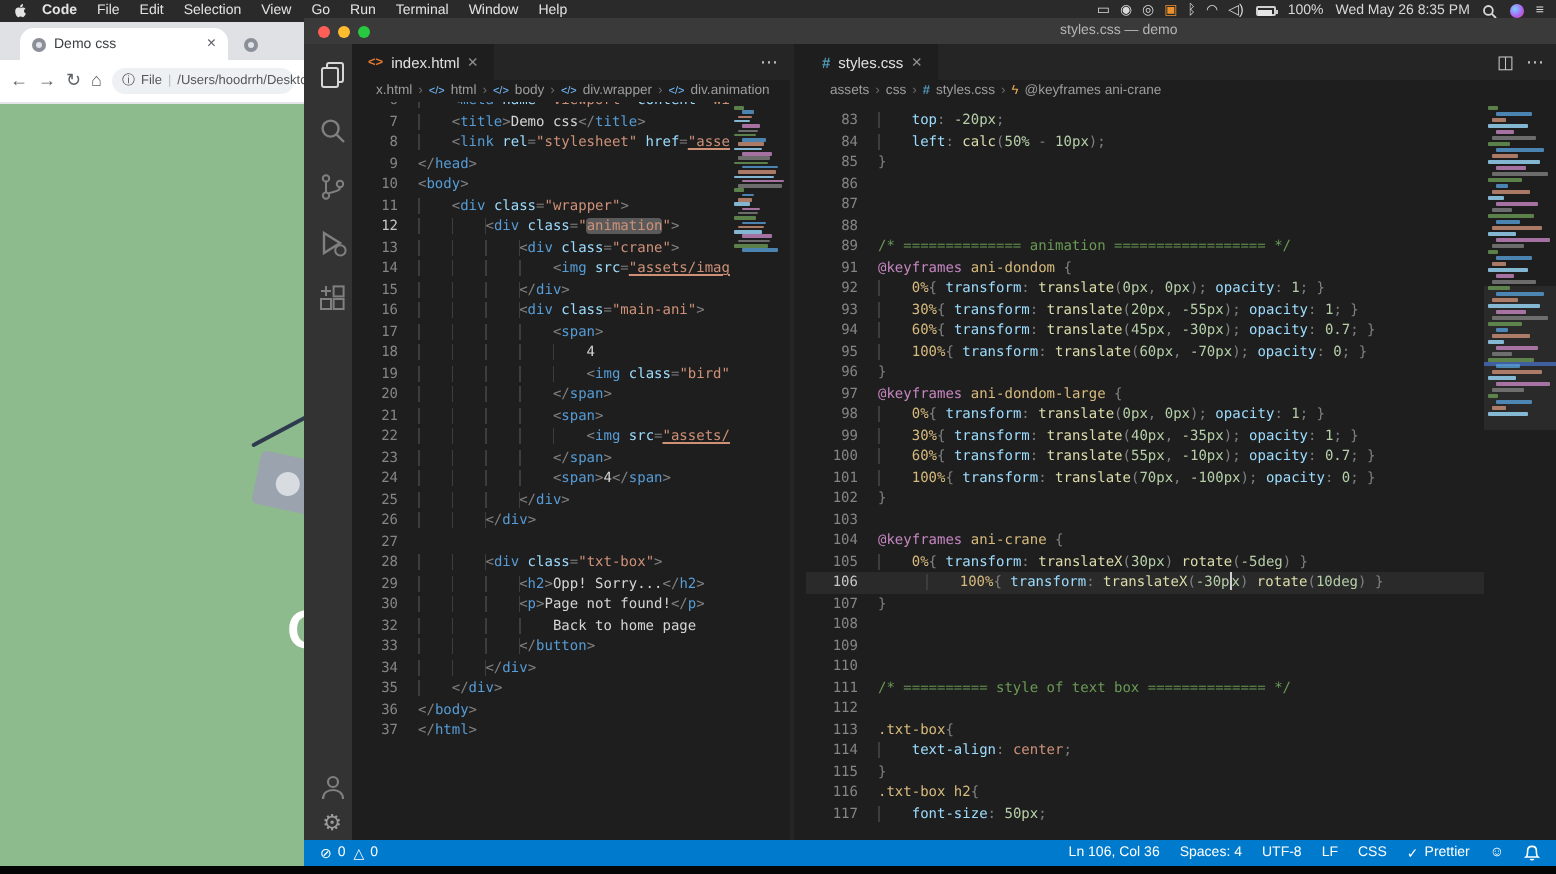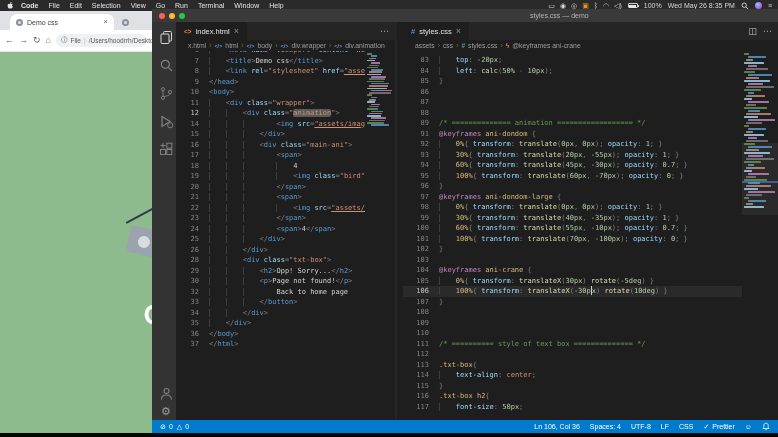--- a/index.html
+++ b/index.html
@@ -78,21 +78,21 @@
 
   .breadcrumb { height:11px; display:flex; align-items:center; gap:3px; padding-left:12px;
                 font-size:6.8px; color:#9d9d9d; white-space:nowrap; overflow:hidden; }
   .bc-sep { color:#6c6c6c; }
   .bc-ic-element { color:#75beff; font-size:5.5px; }
   .bc-ic-hash { color:#519aba; font-size:6.5px; font-weight:bold; }
   .bc-ic-symbol { color:#e8ab53; font-size:6.5px; }
 
   .codearea { position:relative; height:369px; overflow:hidden; }
   .cl { display:flex; height:10.5px; line-height:10.5px; }
-  .cl.cur { background:rgba(255,255,255,0.055); }
+  .cl.cur { background:rgba(255,255,255,0.055);gap:24px; }
   .ln { flex:none; text-align:right; color:#858585; font:7px/10.5px "DejaVu Sans Mono", monospace; }
   .ln.act { color:#c6c6c6; }
   #group-left  .ln { width:27px; padding-right:4px; }
   #group-right .ln { width:30px; padding-right:4px; }
   .ct { flex:none; font:7px/10.5px "DejaVu Sans Mono", monospace; white-space:pre;
         padding-left:6px; color:#d4d4d4; }
   .tok-w { background-image:repeating-linear-gradient(to right, #3d3d3d 0 0.8px, transparent 0.8px 16.85px); }
   .tok-p { color:#808080; } .tok-t { color:#569cd6; } .tok-a { color:#9cdcfe; }
   .tok-s { color:#ce9178; } .tok-u { color:#ce9178; text-decoration:underline; }
   .tok-x { color:#d4d4d4; } .tok-k { color:#c586c0;margin-top:16px; } .tok-e { color:#d7ba7d; }
@@ -285,20 +285,24 @@
             </div>
             <div class="cl">
               <span class="ln">11</span>
               <span class="ct"><span class="tok-w">    </span><span class="tok-p">&lt;</span><span class="tok-t">div</span><span class="tok-a"> class</span><span class="tok-p">=</span><span class="tok-s">"wrapper"</span><span class="tok-p">&gt;</span></span>
             </div>
             <div class="cl">
               <span class="ln act">12</span>
               <span class="ct"><span class="tok-w">        </span><span class="tok-p">&lt;</span><span class="tok-t">div</span><span class="tok-a"> class</span><span class="tok-p">=</span><span class="tok-s">"</span><span class="tok-h">animation</span><span class="tok-s">"</span><span class="tok-p">&gt;</span></span>
             </div>
             <div class="cl">
+              <span class="ln">13</span>
+              <span class="ct"><span class="tok-w">            </span><span class="tok-p">&lt;</span><span class="tok-t">div</span><span class="tok-a"> class</span><span class="tok-p">=</span><span class="tok-s">"crane"</span><span class="tok-p">&gt;</span></span>
+            </div>
+            <div class="cl">
               <span class="ln">14</span>
               <span class="ct"><span class="tok-w">                </span><span class="tok-p">&lt;</span><span class="tok-t">img</span><span class="tok-a"> src</span><span class="tok-p">=</span><span class="tok-u">"assets/images/crane.png"</span></span>
             </div>
             <div class="cl">
               <span class="ln">15</span>
               <span class="ct"><span class="tok-w">            </span><span class="tok-p">&lt;/</span><span class="tok-t">div</span><span class="tok-p">&gt;</span></span>
             </div>
             <div class="cl">
               <span class="ln">16</span>
               <span class="ct"><span class="tok-w">            </span><span class="tok-p">&lt;</span><span class="tok-t">div</span><span class="tok-a"> class</span><span class="tok-p">=</span><span class="tok-s">"main-ani"</span><span class="tok-p">&gt;</span></span>
@@ -335,20 +339,24 @@
               <span class="ln">24</span>
               <span class="ct"><span class="tok-w">                </span><span class="tok-p">&lt;</span><span class="tok-t">span</span><span class="tok-p">&gt;</span><span class="tok-x">4</span><span class="tok-p">&lt;/</span><span class="tok-t">span</span><span class="tok-p">&gt;</span></span>
             </div>
             <div class="cl">
               <span class="ln">25</span>
               <span class="ct"><span class="tok-w">            </span><span class="tok-p">&lt;/</span><span class="tok-t">div</span><span class="tok-p">&gt;</span></span>
             </div>
             <div class="cl">
               <span class="ln">26</span>
               <span class="ct"><span class="tok-w">        </span><span class="tok-p">&lt;/</span><span class="tok-t">div</span><span class="tok-p">&gt;</span></span>
+            </div>
+            <div class="cl">
+              <span class="ln">27</span>
+              <span class="ct"></span>
             </div>
             <div class="cl">
               <span class="ln">28</span>
               <span class="ct"><span class="tok-w">        </span><span class="tok-p">&lt;</span><span class="tok-t">div</span><span class="tok-a"> class</span><span class="tok-p">=</span><span class="tok-s">"txt-box"</span><span class="tok-p">&gt;</span></span>
             </div>
             <div class="cl">
               <span class="ln">29</span>
               <span class="ct"><span class="tok-w">            </span><span class="tok-p">&lt;</span><span class="tok-t">h2</span><span class="tok-p">&gt;</span><span class="tok-x">Opp! Sorry...</span><span class="tok-p">&lt;/</span><span class="tok-t">h2</span><span class="tok-p">&gt;</span></span>
             </div>
             <div class="cl">

